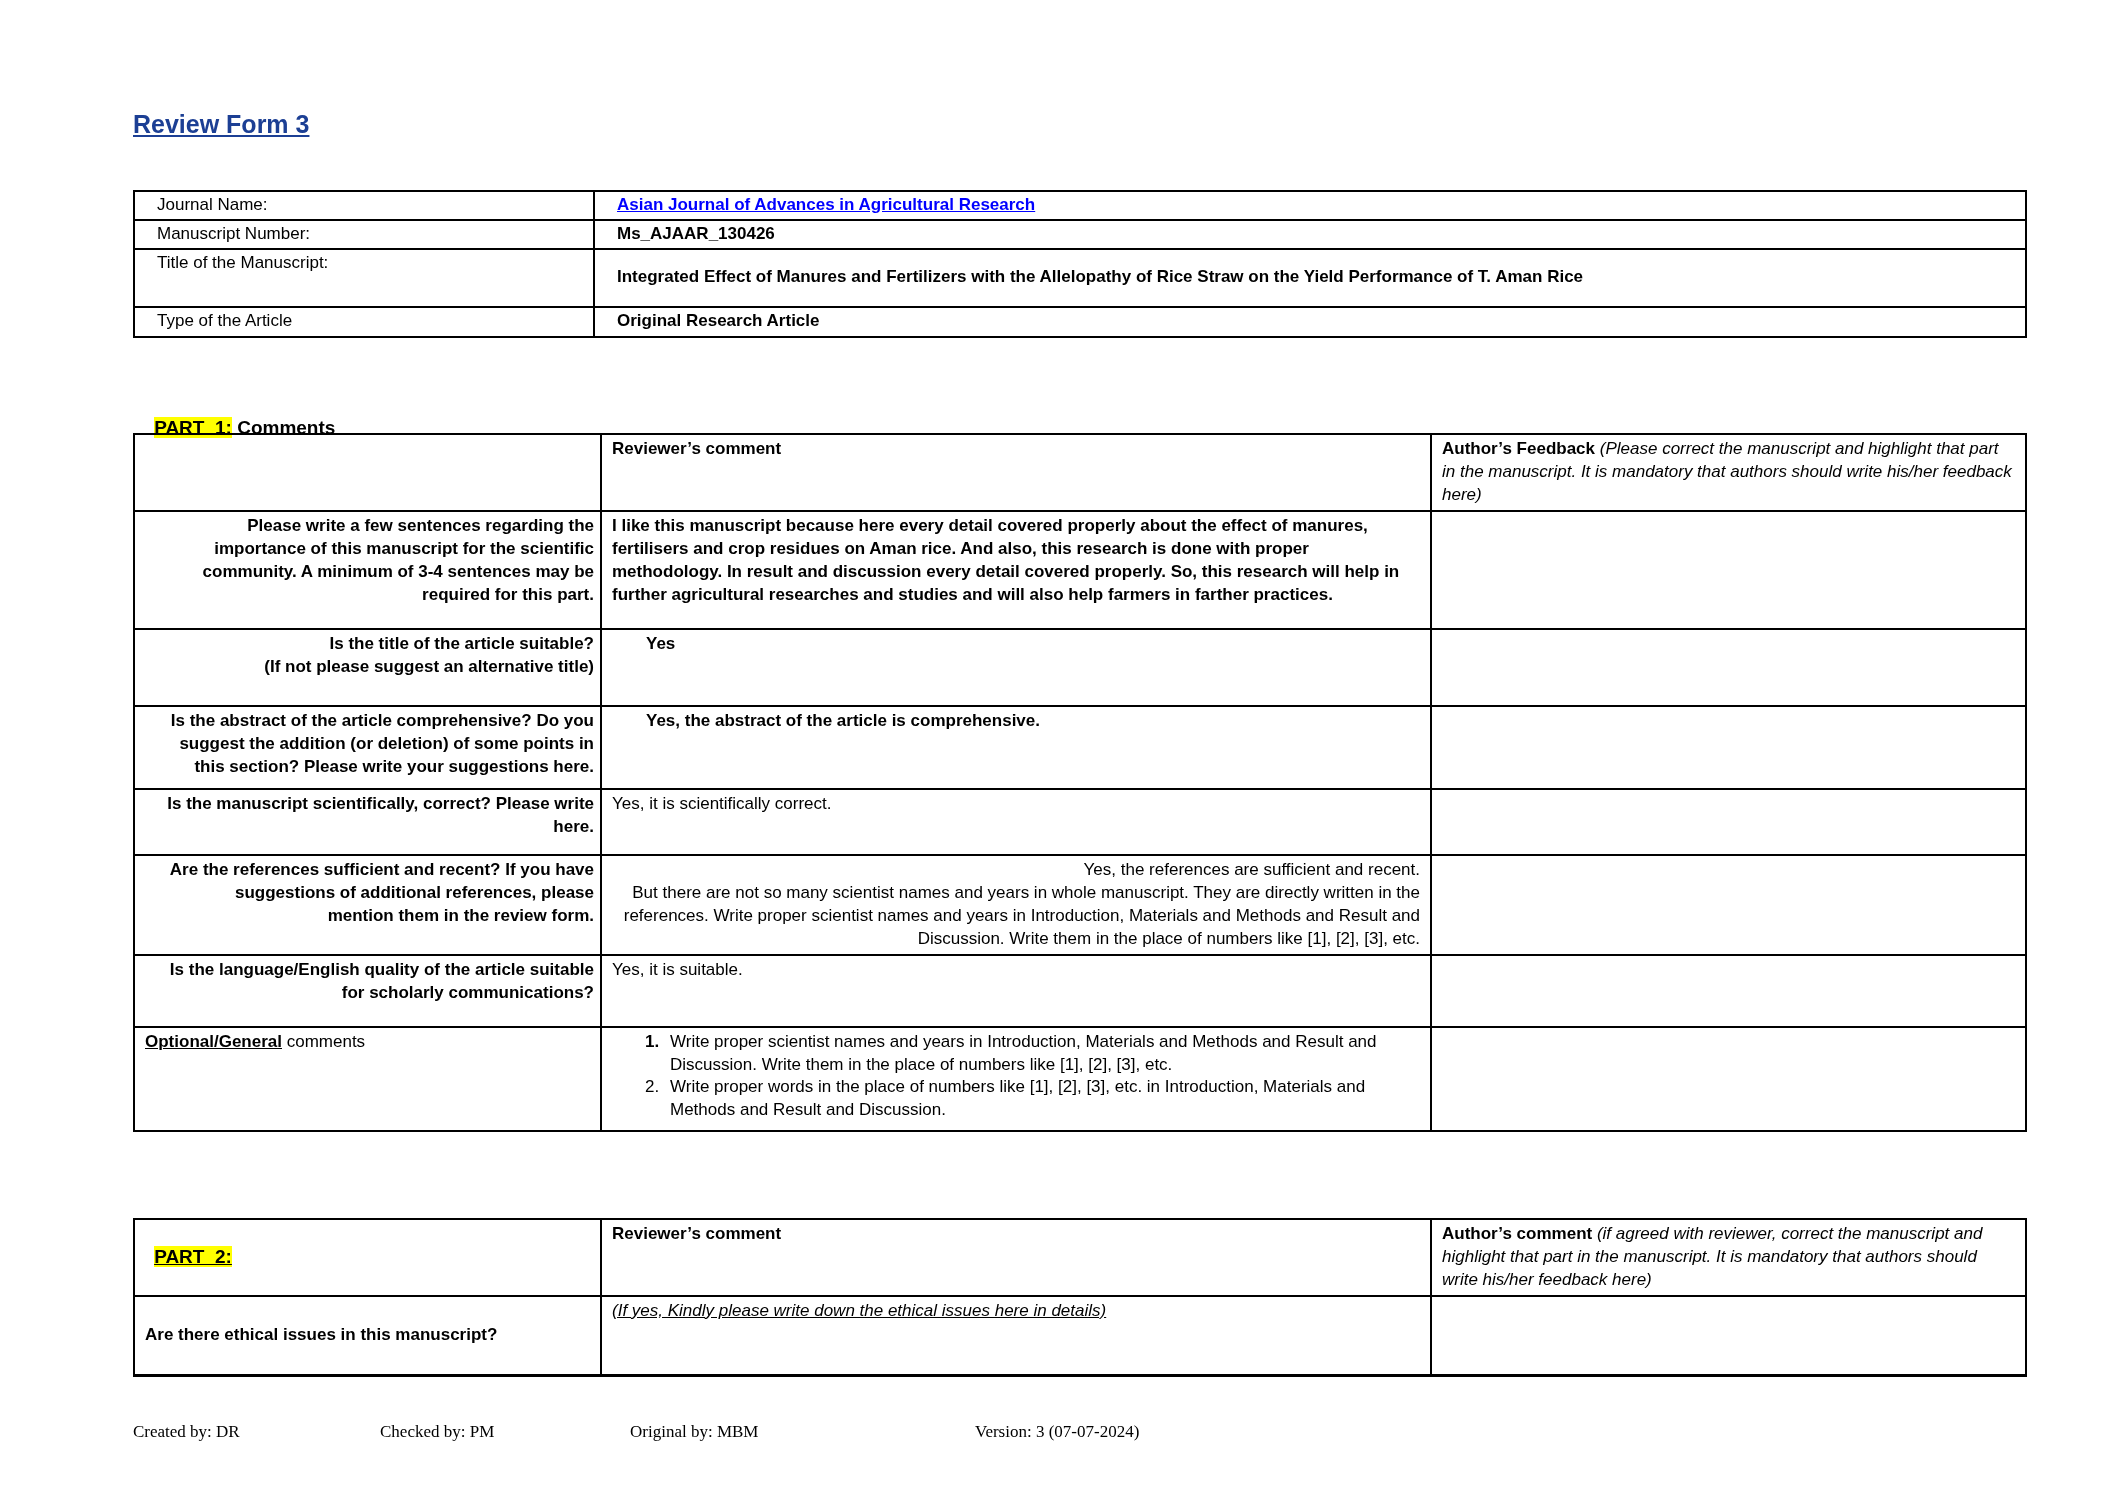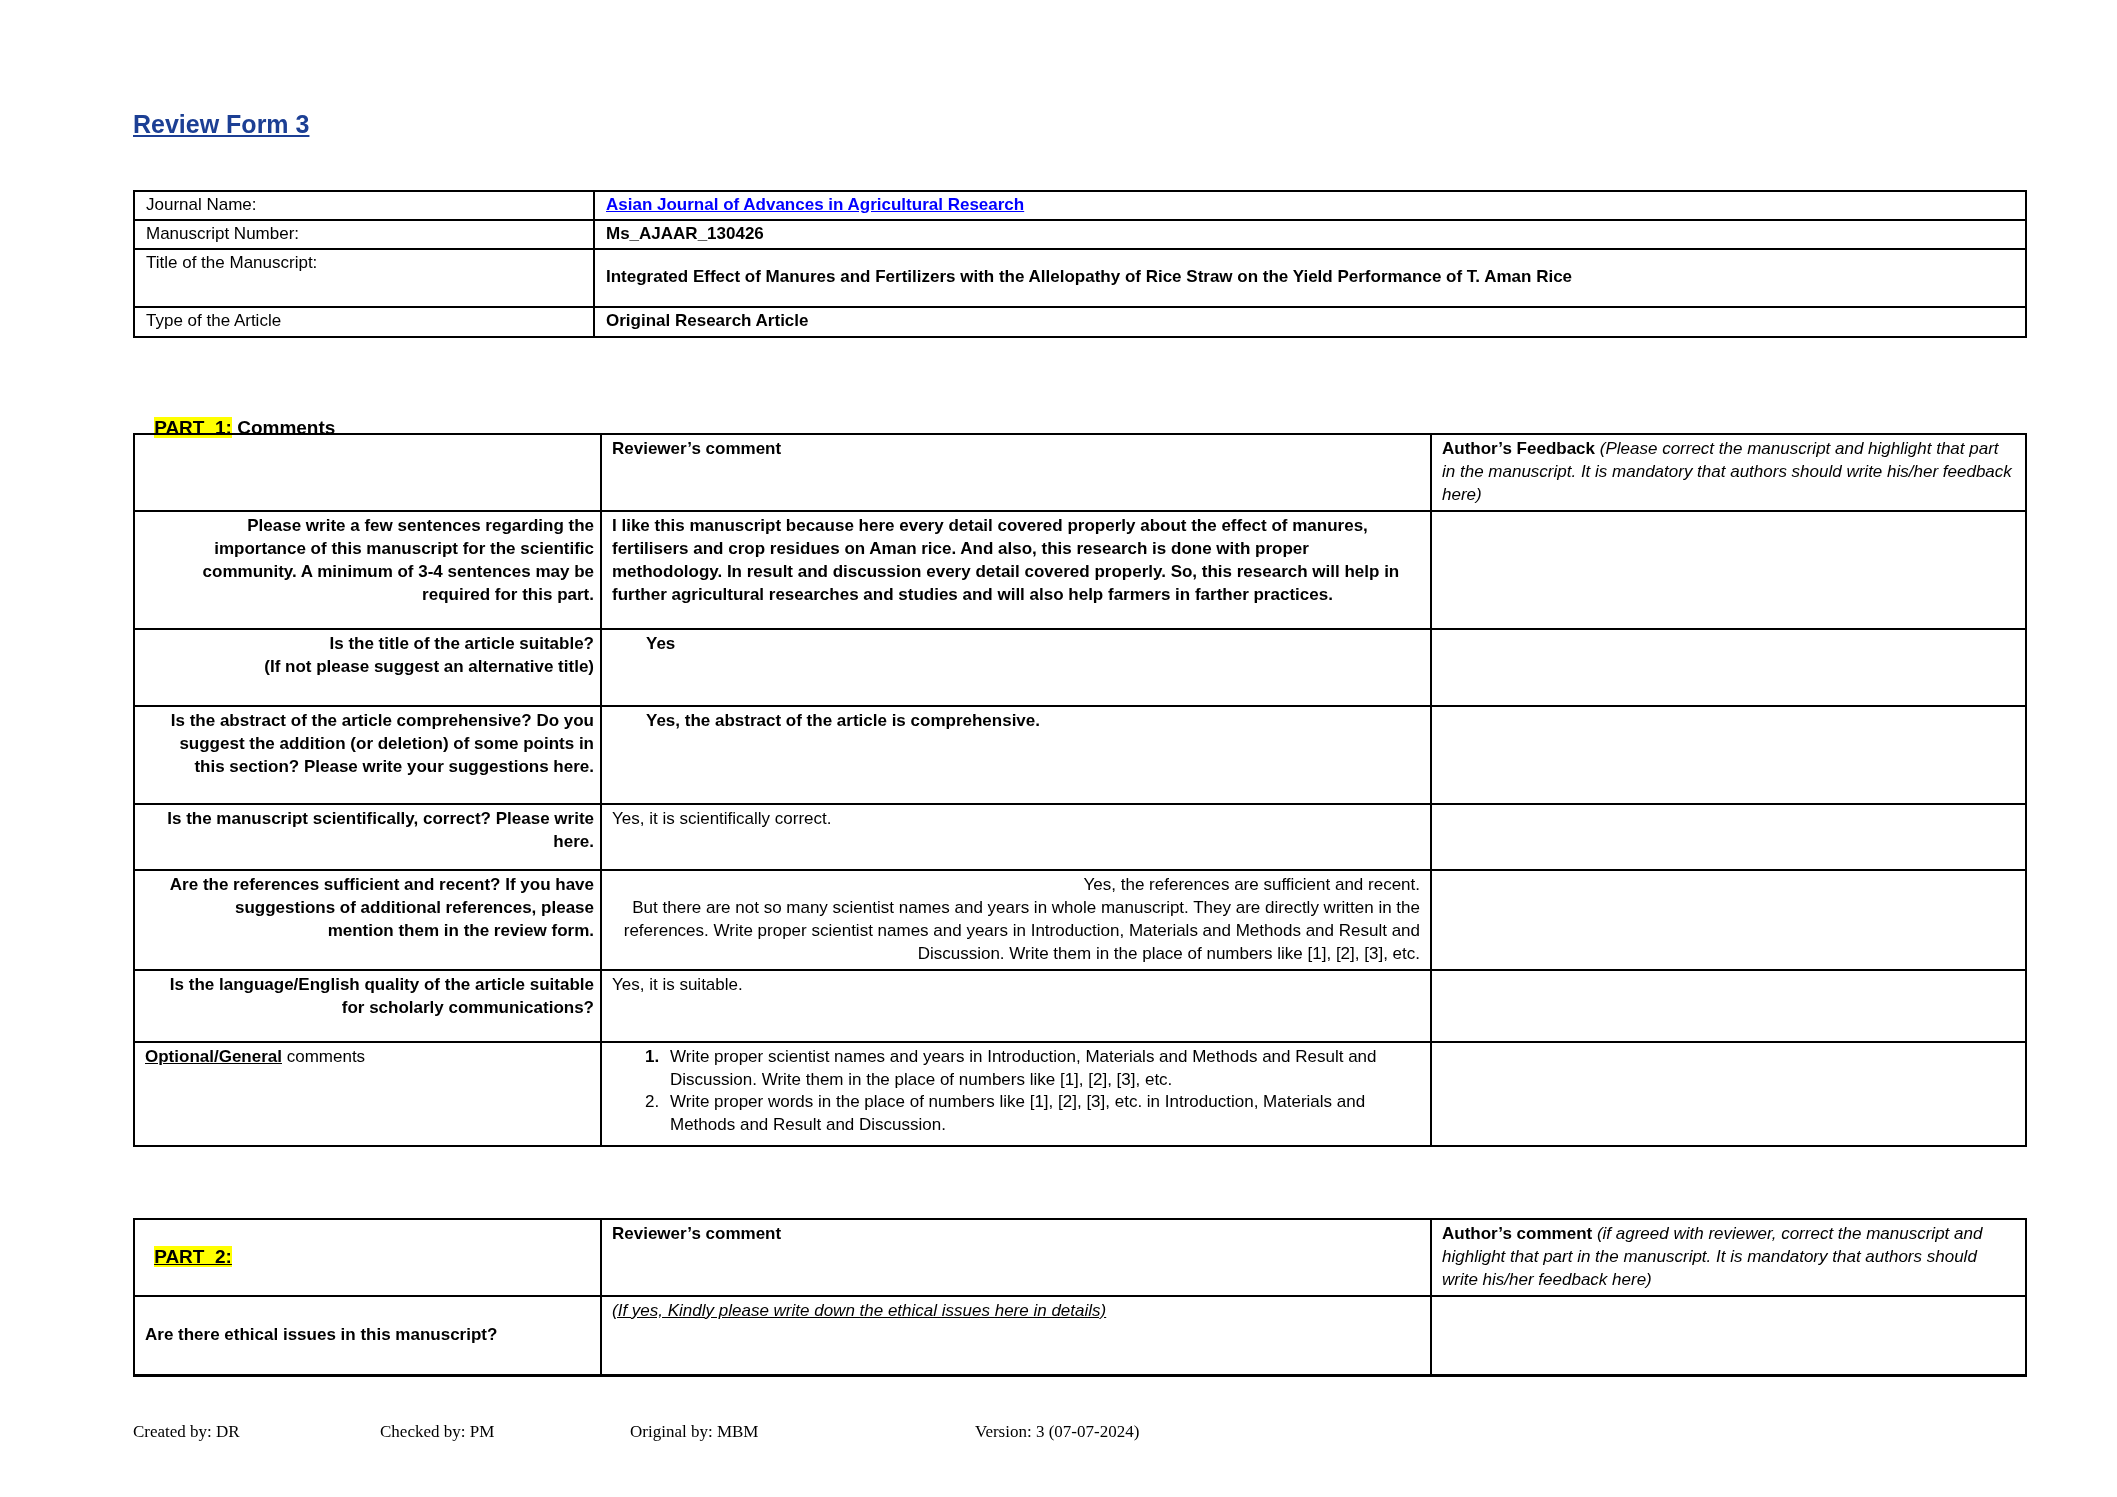--- a/index.html
+++ b/index.html
@@ -22,21 +22,21 @@
   }
 
   
   table{border-collapse:collapse;table-layout:fixed;}
   td{border:2px solid #000;vertical-align:top;padding:3px 10px;
      font-size:17px;line-height:1.35;word-wrap:break-word;}
   .prewrap{white-space:pre-wrap;text-align:right;}
 
   
   .info-table{left:133px;top:190px;}
-  .info-table td{padding:2px 11px;}
+  .info-table td{padding:2px 22px;}
   .info-label{font-size:17px;}
   .info-value{font-weight:bold;border-radius:7px;}
   .vmid{vertical-align:middle;}
   a.journal-link{color:#0000ff;font-weight:bold;text-decoration:underline;}
 
   
   .part-heading{font-size:19px;font-weight:bold;white-space:pre-wrap;}
   .hl{background:#ffff00;}
   .hl-underline{background:#ffff00;text-decoration:underline;}
   .part1-heading{left:133px;top:395px;}
@@ -121,21 +121,21 @@
       <td class="q-cell prewrap">Please write a few sentences regarding the importance of this manuscript for the scientific community. A minimum of 3-4 sentences may be required for this part.</td>
       <td class="c-bold">I like this manuscript because here every detail covered properly about the effect of manures, fertilisers and crop residues on Aman rice. And also, this research is done with proper methodology. In result and discussion every detail covered properly. So, this research will help in further agricultural researches and studies and will also help farmers in farther practices.</td>
       <td></td>
     </tr>
     <tr style="height:77px">
       <td class="q-cell prewrap">Is the title of the article suitable?
 (If not please suggest an alternative title)</td>
       <td class="c-bold c-indent">Yes</td>
       <td></td>
     </tr>
-    <tr style="height:98px">
+    <tr style="height:83px">
       <td class="q-cell prewrap">Is the abstract of the article comprehensive? Do you suggest the addition (or deletion) of some points in this section? Please write your suggestions here.</td>
       <td class="c-bold c-indent">Yes, the abstract of the article is comprehensive.</td>
       <td></td>
     </tr>
     <tr style="height:66px">
       <td class="q-cell prewrap">Is the manuscript scientifically, correct? Please write here.</td>
       <td>Yes, it is scientifically correct.</td>
       <td></td>
     </tr>
     <tr style="height:98px">

